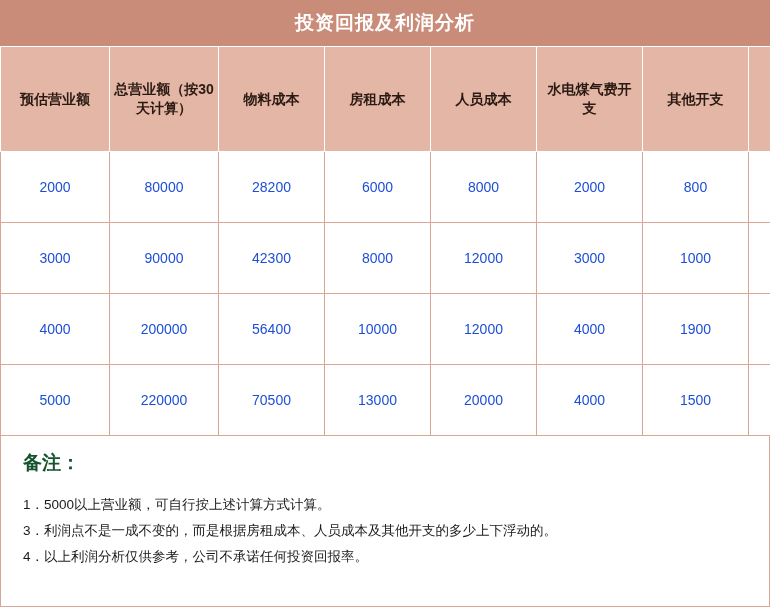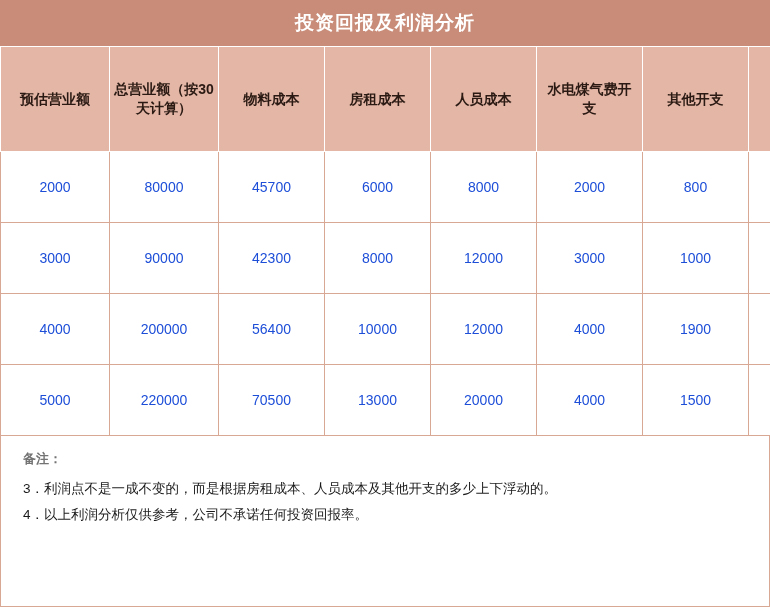--- a/index.html
+++ b/index.html
@@ -60,24 +60,24 @@
   }
   .notes {
     border: 1px solid #d9a894;
     border-top: none;
     box-sizing: border-box;
     width: 770px;
     flex: 1;
     padding: 14px 22px 10px 22px;
   }
   .notes-title {
-    font-size: 13px;
+    font-size: 19px;
     font-weight: bold;
-    margin-bottom: 8px;
-    color: #737373;
+    margin-bottom: 16px;
+    color: #14532d;
   }
   .notes-list {
     margin: 0;
     padding: 0;
     list-style: none;
   }
   .notes-list li {
     font-size: 13.5px;
     line-height: 26px;
     color: #1a1a1a;
@@ -101,21 +101,21 @@
         <th style="width:97px">人员成本</th>
         <th style="width:97px">水电煤气费开支</th>
         <th style="width:97px">其他开支</th>
         <th style="width:85px">纯利润</th>
       </tr>
     </thead>
     <tbody>
       <tr>
         <td>2000</td>
         <td>80000</td>
-        <td>45700</td>
+        <td>28200</td>
         <td>6000</td>
         <td>8000</td>
         <td>2000</td>
         <td>800</td>
         <td>15000</td>
       </tr>
       <tr>
         <td>3000</td>
         <td>90000</td>
         <td>42300</td>
@@ -144,18 +144,19 @@
         <td>4000</td>
         <td>1500</td>
         <td>39000</td>
       </tr>
     </tbody>
   </table>
 
   <div class="notes">
     <div class="notes-title">备注：</div>
     <ul class="notes-list">
+      <li>1．5000以上营业额，可自行按上述计算方式计算。</li>
       <li>3．利润点不是一成不变的，而是根据房租成本、人员成本及其他开支的多少上下浮动的。</li>
       <li>4．以上利润分析仅供参考，公司不承诺任何投资回报率。</li>
     </ul>
   </div>
 
 </div>
 
 </body></html>

